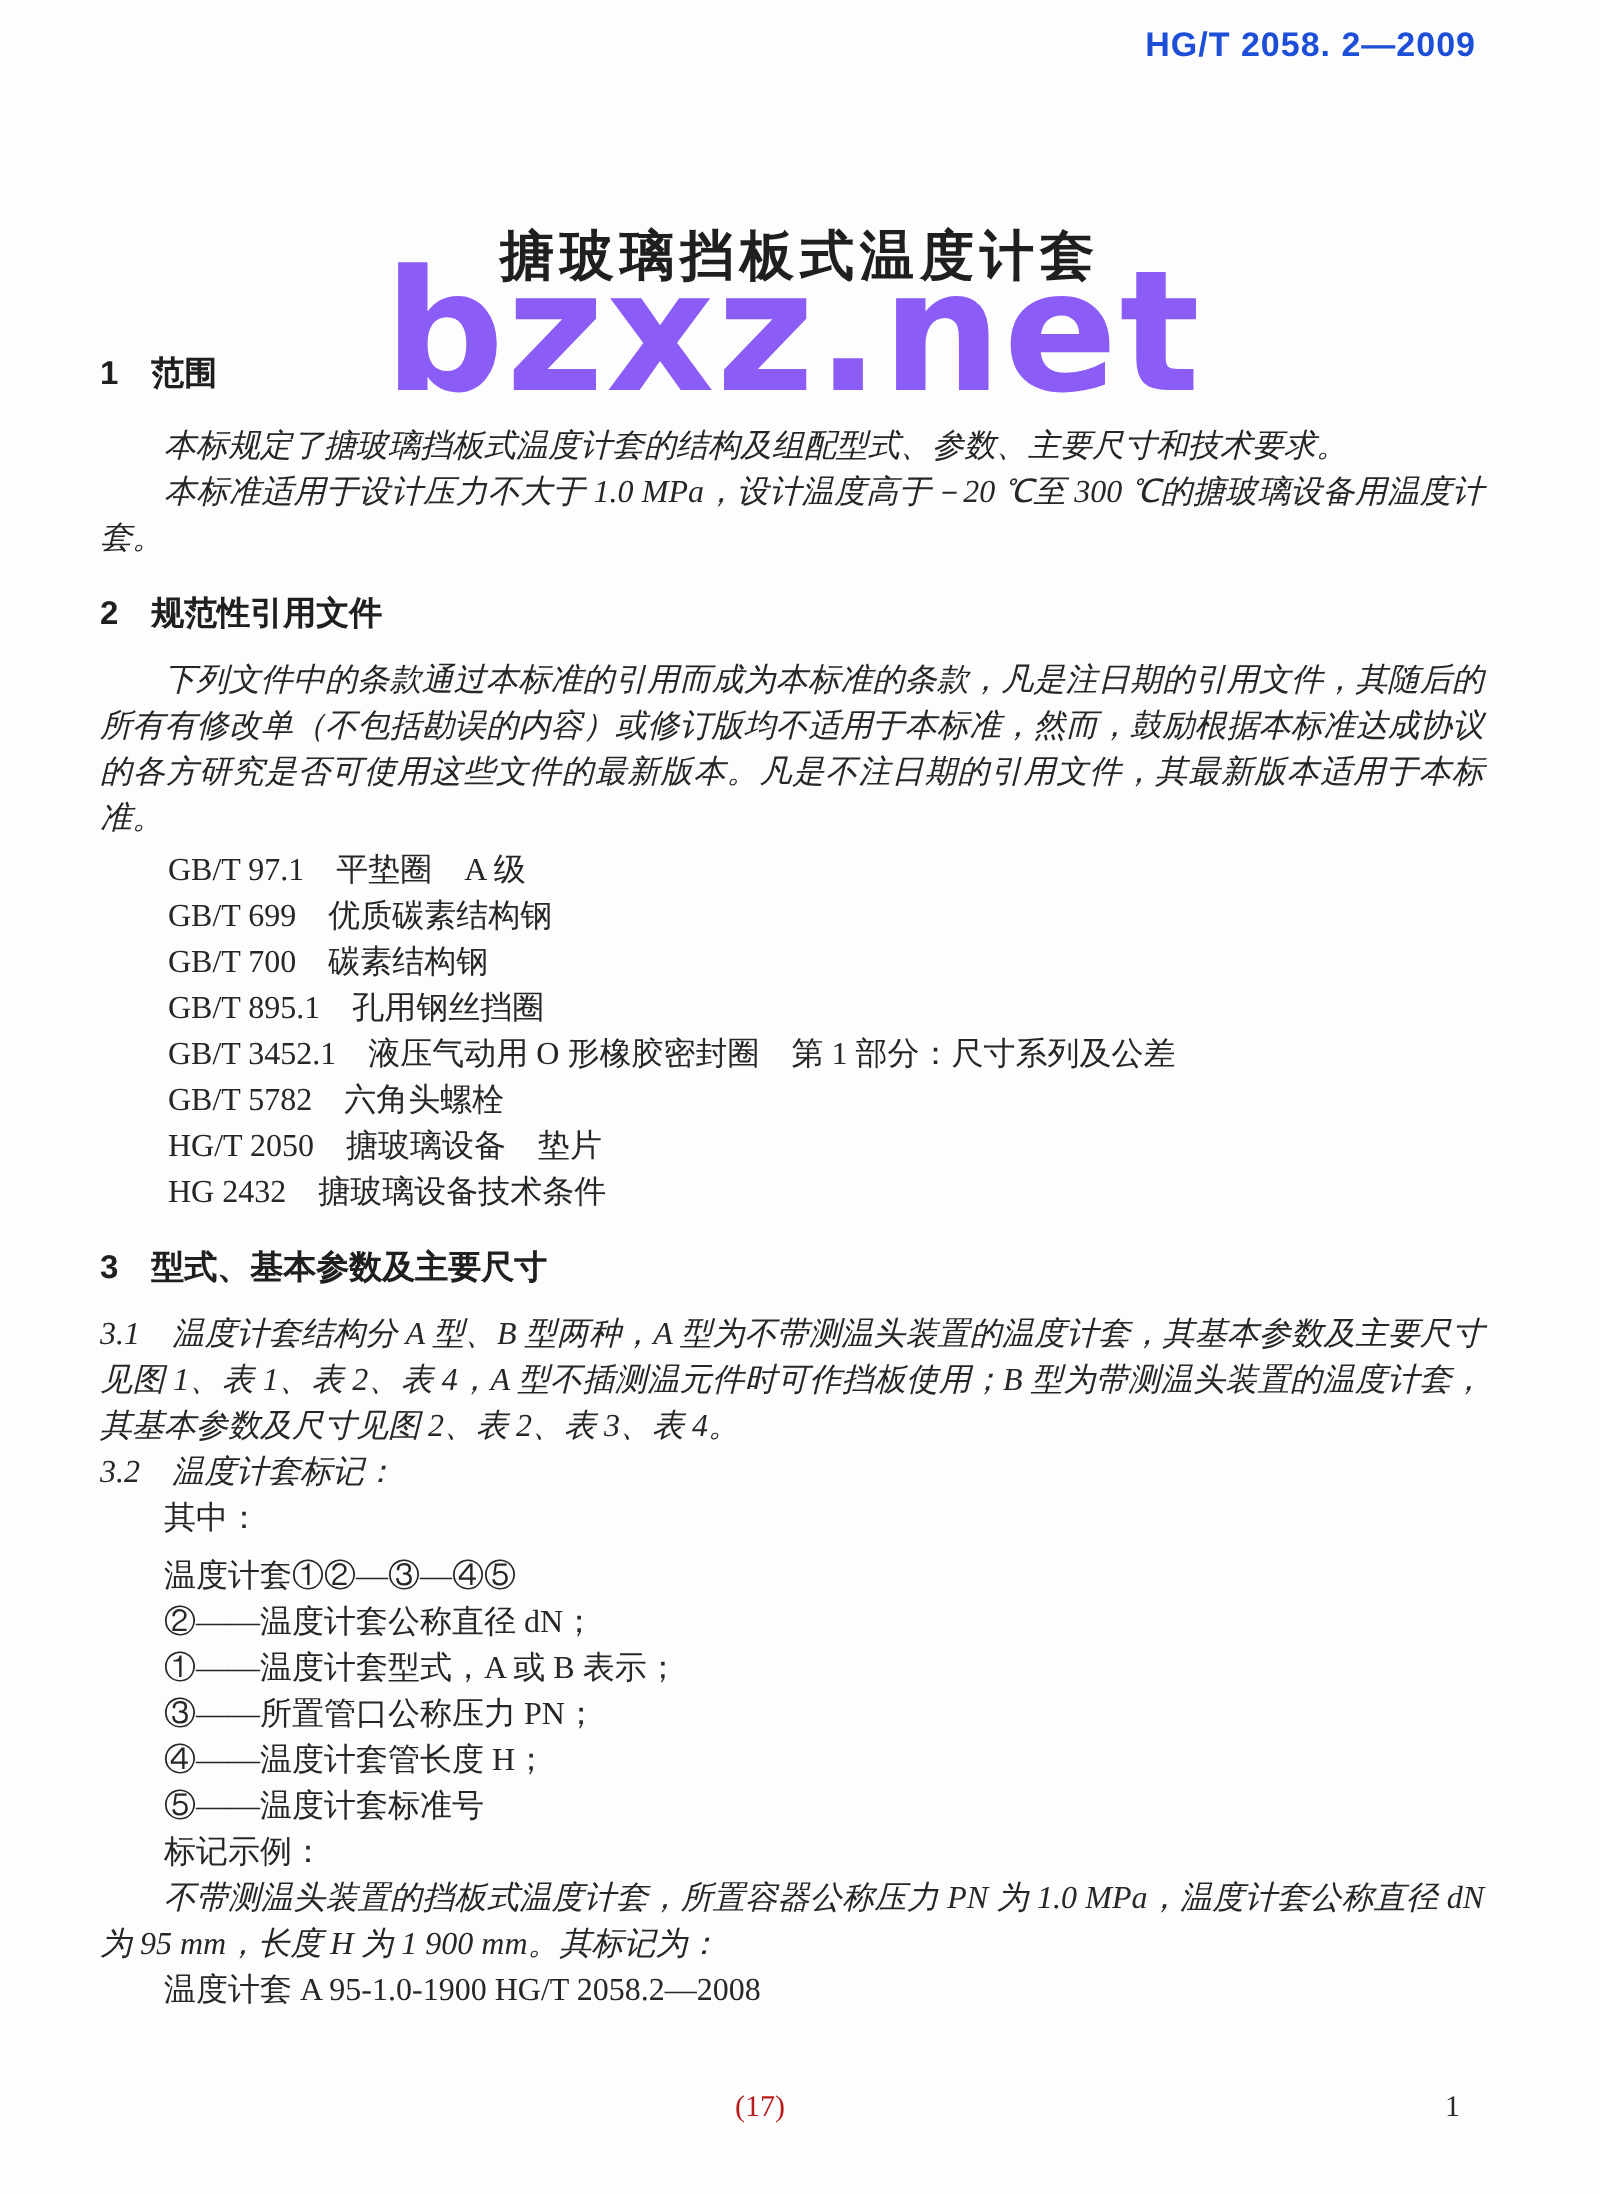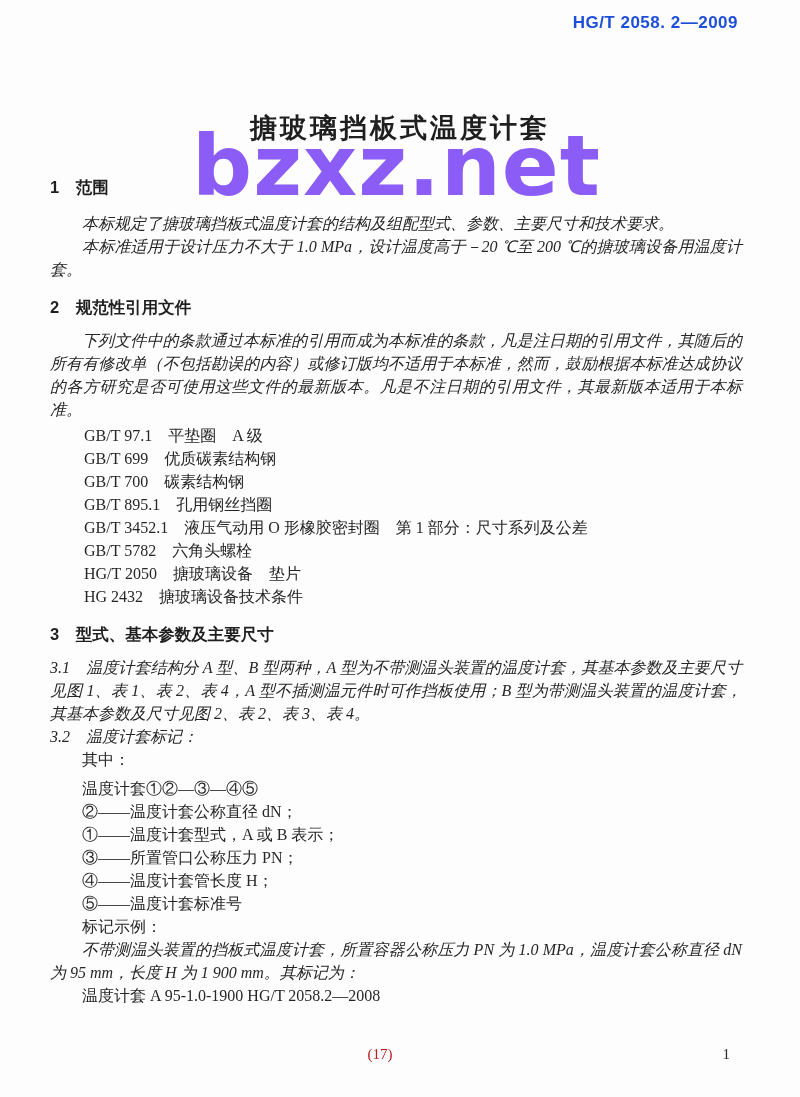--- a/index.html
+++ b/index.html
@@ -76,21 +76,21 @@
   <div class="watermark">bzxz.net</div>
 
   <div class="header-code">HG/T 2058. 2—2009</div>
 
   <div class="doc-title">搪玻璃挡板式温度计套</div>
 
   <div class="body">
 
     <h2 class="sec-heading h-scope">1　范围</h2>
     <p class="indent">本标规定了搪玻璃挡板式温度计套的结构及组配型式、参数、主要尺寸和技术要求。</p>
-    <p class="indent">本标准适用于设计压力不大于 1.0 MPa，设计温度高于－20 ℃至 200 ℃的搪玻璃设备用温度计套。</p>
+    <p class="indent">本标准适用于设计压力不大于 1.0 MPa，设计温度高于－20 ℃至 300 ℃的搪玻璃设备用温度计套。</p>
 
     <h2 class="sec-heading h-refs">2　规范性引用文件</h2>
     <p class="indent">下列文件中的条款通过本标准的引用而成为本标准的条款，凡是注日期的引用文件，其随后的所有有修改单（不包括勘误的内容）或修订版均不适用于本标准，然而，鼓励根据本标准达成协议的各方研究是否可使用这些文件的最新版本。凡是不注日期的引用文件，其最新版本适用于本标准。</p>
     <div class="ref-list">
       <div class="ref-item">GB/T 97.1　平垫圈　A 级</div>
       <div class="ref-item">GB/T 699　优质碳素结构钢</div>
       <div class="ref-item">GB/T 700　碳素结构钢</div>
       <div class="ref-item">GB/T 895.1　孔用钢丝挡圈</div>
       <div class="ref-item">GB/T 3452.1　液压气动用 O 形橡胶密封圈　第 1 部分：尺寸系列及公差</div>
       <div class="ref-item">GB/T 5782　六角头螺栓</div>

